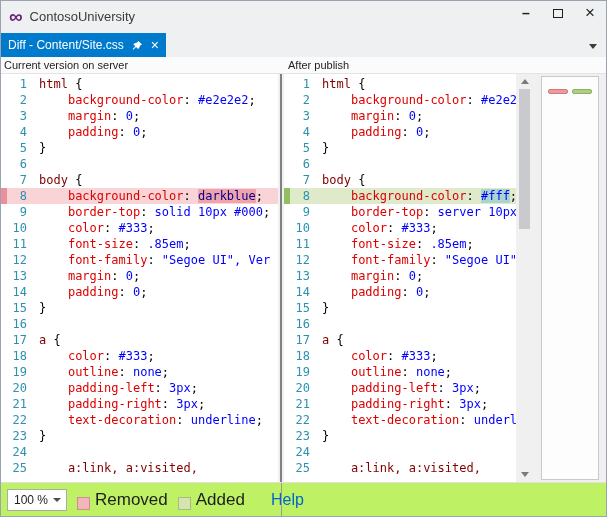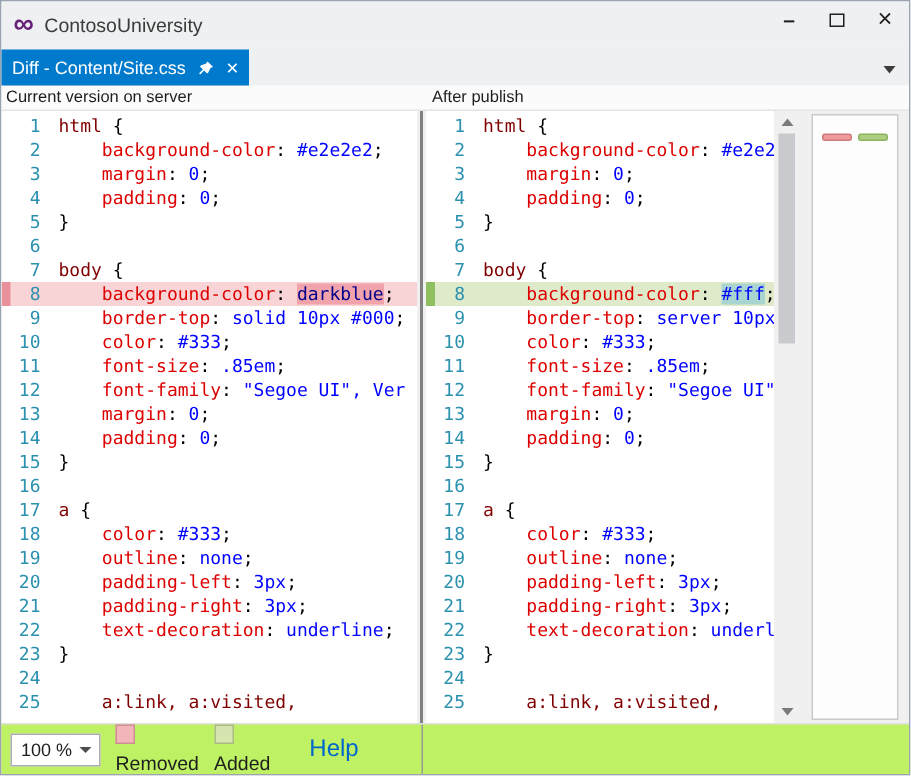--- a/index.html
+++ b/index.html
@@ -81,21 +81,21 @@
   .removed .tk-h{background:var(--removedWord);color:#00008b;}
   .added{background:var(--addedLine);}
   .added .indicator{background:var(--addedIndicator);}
   .added .tk-h{background:var(--addedWord);}
 
   
   .bottombar{height:34px;flex:none;background:#bef264;display:flex;align-items:center;gap:10px;padding:0 6px;position:relative;border-top:1px solid #e0e0e0;}
   .bottombar::before{content:'';position:absolute;left:280px;top:0;bottom:0;width:1px;background:#9a9a9a;}
   .zoom-combo{width:60px;height:22px;background:#fff;border:1px solid #acacac;display:flex;align-items:center;font-size:12px;color:#1e1e1e;padding-left:6px;gap:4px;}
   .zoom-caret{margin-left:auto;margin-right:5px;width:0;height:0;border-left:4px solid transparent;border-right:4px solid transparent;border-top:4px solid #4d4d4d;}
-  .legend{display:flex;align-items:flex-start;gap:5px;font-size:13px;color:#1e1e1e;flex-direction:column;}
+  .legend{display:flex;align-items:flex-end;gap:5px;font-size:17px;color:#1e1e1e;}
   .swatch{width:13px;height:13px;border:1px solid #a0a0a0;display:inline-block;}
   .sw-removed{background:var(--legendRemoved);border-color:#cf8e94;}
   .sw-added{background:var(--legendAdded);border-color:#a9ba83;}
   .help-link{color:var(--helpLink);font-size:16px;margin-left:16px;cursor:pointer;}
 </style>
 </head>
 <body>
 
 <div class="window">
 

